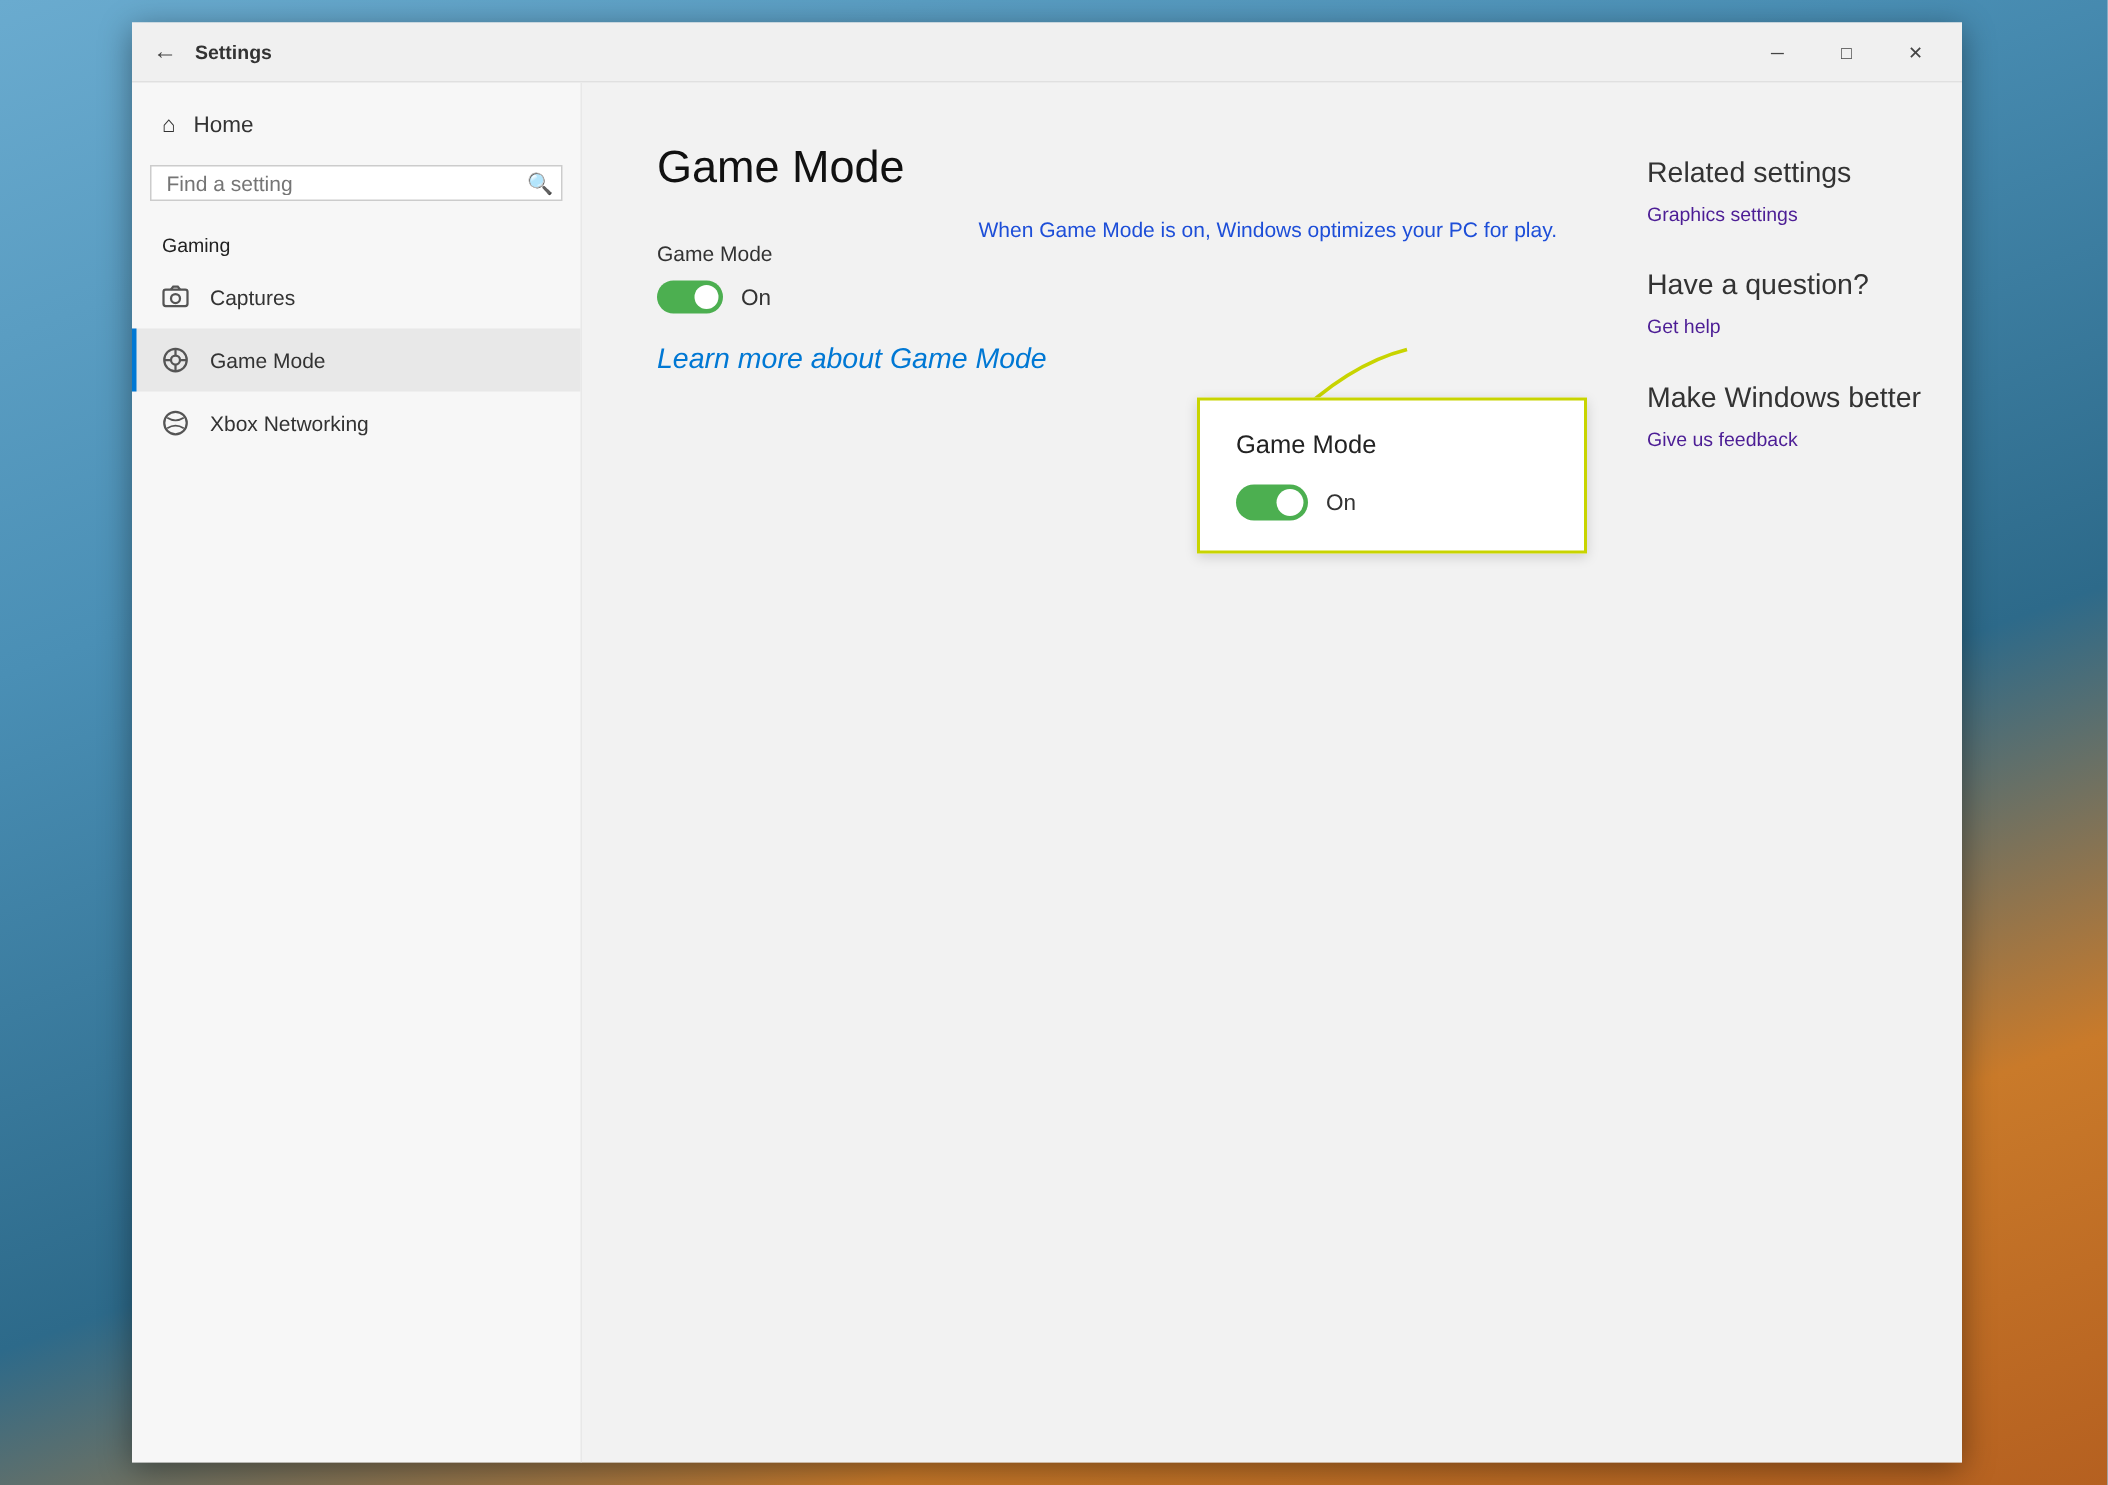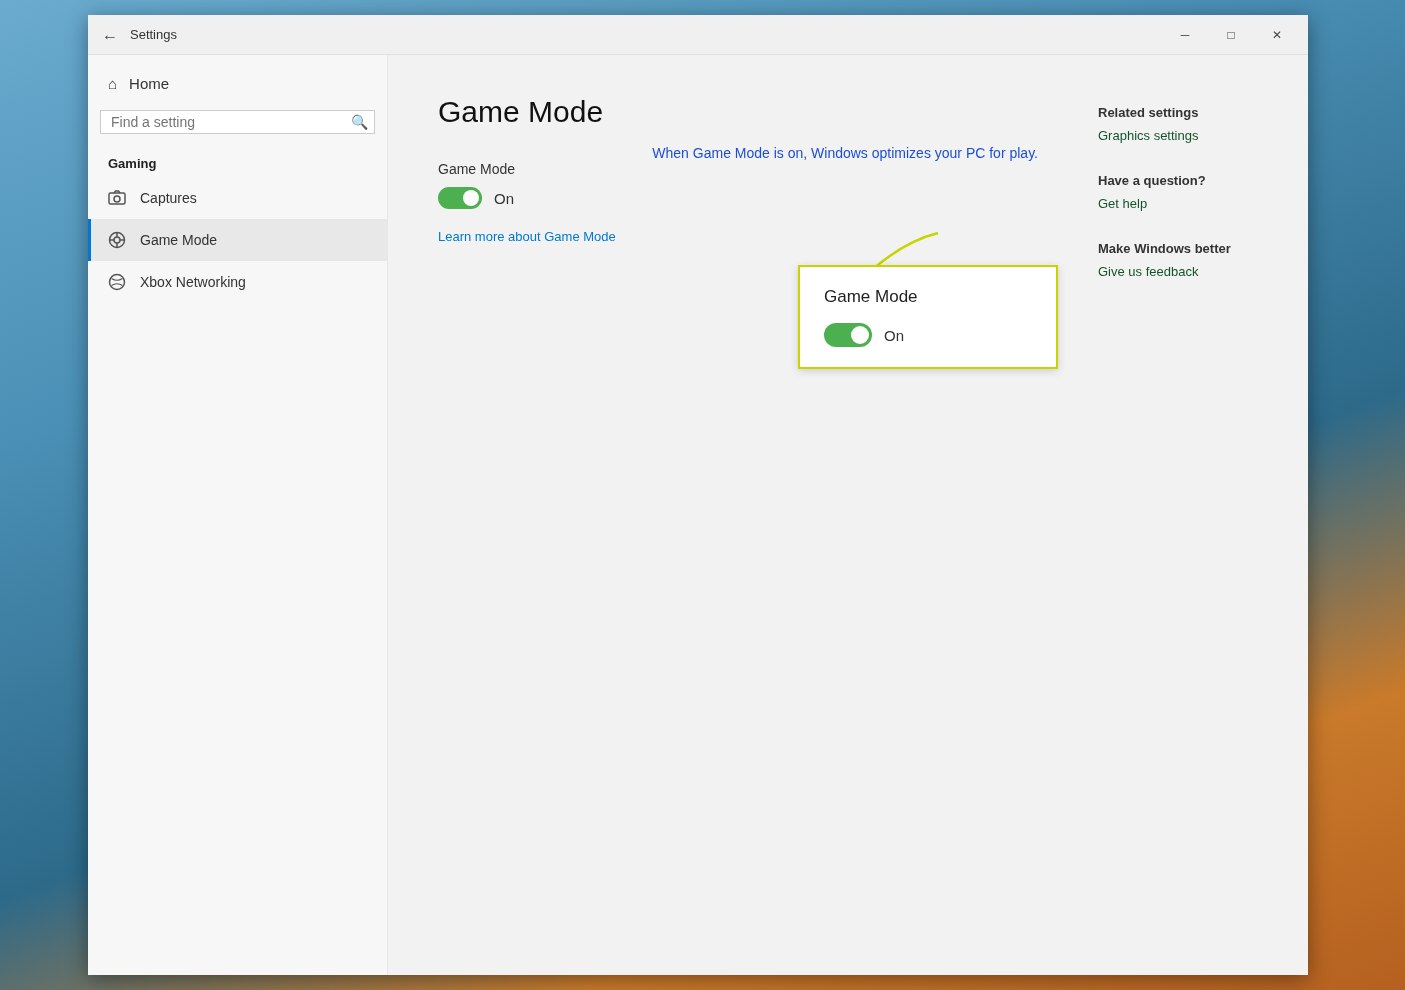--- a/index.html
+++ b/index.html
@@ -51,20 +51,21 @@
       cursor: pointer;
       color: #444;
       font-size: 16px;
       border-radius: 3px;
     }
     .title-bar-title {
       margin-left: 6px;
       font-size: 13px;
       color: #333;
       flex: 1;
+      font-weight: bold;
     }
     .title-bar-controls {
       display: flex;
       gap: 0;
     }
     .title-bar-btn {
       width: 46px;
       height: 40px;
       display: flex;
       align-items: center;
@@ -121,21 +122,21 @@
     }
     .search-icon-btn {
       position: absolute;
       right: 6px;
       color: #666;
       font-size: 14px;
     }
 
     .sidebar-section-label {
       font-size: 13px;
-      font-weight: 700;
+      font-weight: 400;
       color: #222;
       padding: 14px 20px 6px;
     }
 
     .sidebar-nav-item {
       display: flex;
       align-items: center;
       padding: 12px 20px;
       cursor: pointer;
       gap: 14px;
@@ -212,26 +213,27 @@
       height: 16px;
       border-radius: 50%;
       background: white;
     }
     .toggle-label {
       font-size: 15px;
       color: #333;
     }
 
     .learn-more-link {
-      font-size: 13px;
+      font-size: 19px;
       color: #0078d4;
       text-decoration: none;
       cursor: pointer;
       display: inline-block;
       margin-top: 2px;
+      font-style: italic;
     }
 
     
     .game-mode-popup {
       position: absolute;
       top: 210px;
       left: 410px;
       width: 260px;
       background: white;
       border: 2px solid #c8d400;
@@ -283,28 +285,28 @@
     .right-panel {
       width: 220px;
       background: #f2f2f2;
       padding: 50px 20px 40px 10px;
       flex-shrink: 0;
     }
     .related-section {
       margin-bottom: 30px;
     }
     .related-title {
-      font-size: 13px;
-      font-weight: 700;
+      font-size: 19px;
+      font-weight: 400;
       color: #333;
       margin-bottom: 8px;
     }
     .related-link {
       font-size: 13px;
-      color: #14532d;
+      color: #4c1d95;
       cursor: pointer;
       display: block;
       margin-bottom: 4px;
     }
 
     
     svg { display: block; }
   </style>
 </head>
 <body>

